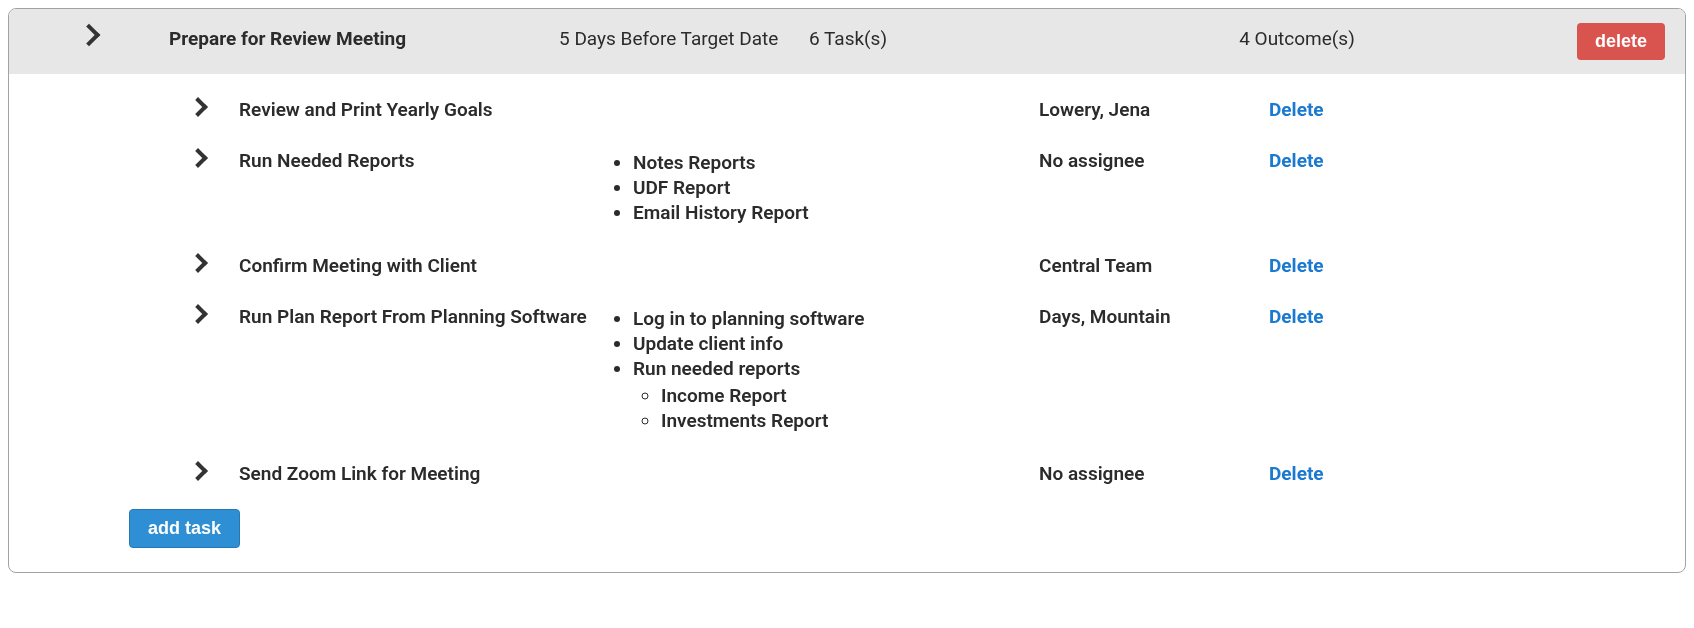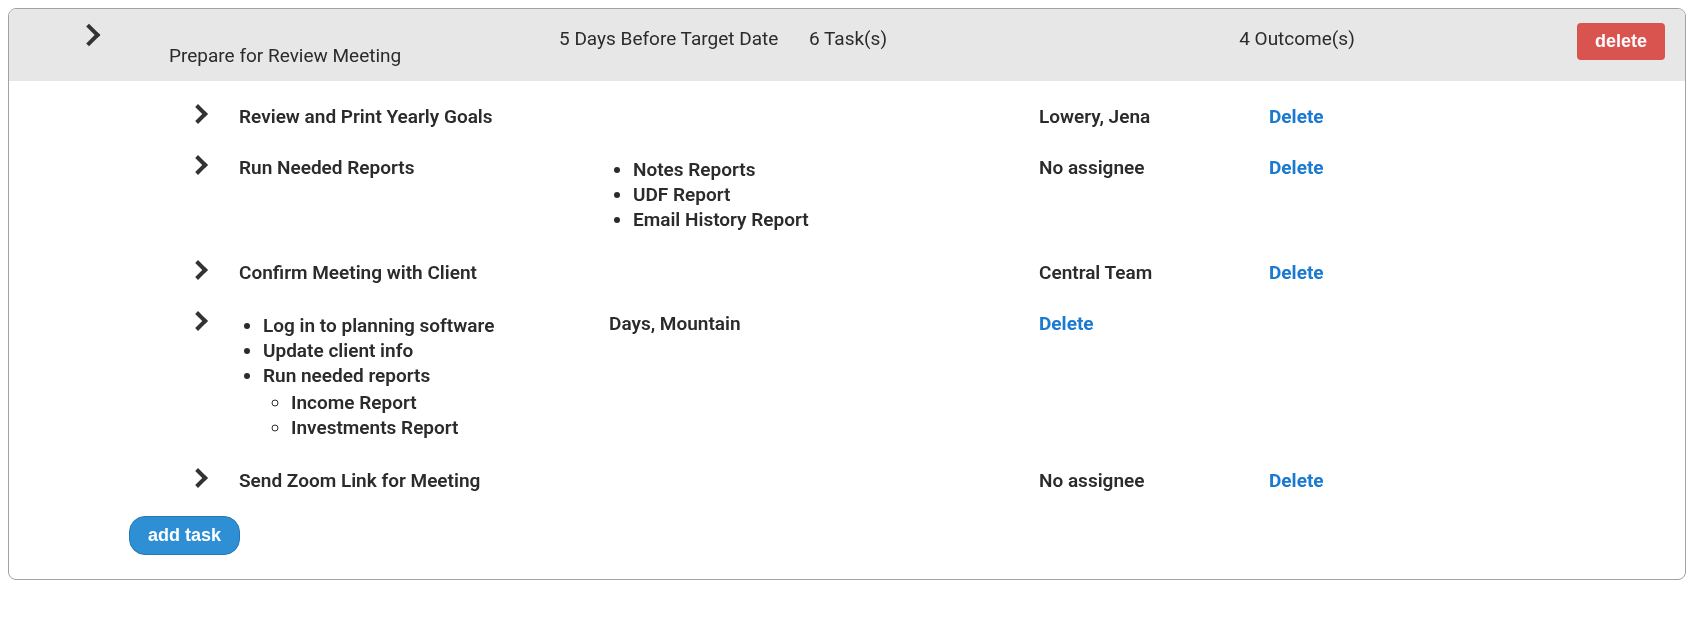--- a/index.html
+++ b/index.html
@@ -31,21 +31,21 @@
     padding-top: 4px;
   }
   .chevron {
     width: 16px;
     height: 16px;
     transform: rotate(-45deg);
     border-right: 4px solid #333;
     border-bottom: 4px solid #333;
     display: inline-block;
   }
-  .header-title { font-weight: 400; padding-top: 4px; margin-top: 17px; }
+  .header-title { font-weight: 700; padding-top: 4px; }
   .header-due { padding-top: 4px; padding-right: 20px; }
   .header-tasks { padding-top: 4px; }
   .header-outcomes { padding-top: 4px; text-align: center; }
   .header-delete-cell { display:flex; align-items:flex-start; justify-content:flex-end; }
   .btn-delete {
     background: #d9534f;
     color: #fff;
     border: none;
     border-radius: 4px;
     padding: 8px 18px;
@@ -86,21 +86,21 @@
     cursor: pointer;
     user-select: none;
   }
   .footer-row {
     padding: 10px 0 24px 120px;
   }
   .btn-add {
     background: #2f8fd5;
     color: #fff;
     border: 1px solid #2678b5;
-    border-radius: 16px;
+    border-radius: 4px;
     padding: 8px 18px;
     font-size: 18px;
     font-weight: 600;
     cursor: pointer;
   }
 </style>
 </head>
 <body>
 
 <div class="panel">
@@ -159,20 +159,21 @@
       <div class="task-assignee">Central Team</div>
       <div class="task-del-cell">
           <span class="link-delete">Delete</span>
         </div>
     </div>
 
     <div class="task-row">
       <div class="chev-cell">
           <span class="task-chevron"></span>
         </div>
+      <div class="task-name">Run Plan Report From Planning Software</div>
       <div class="task-steps">
         <ul>
           <li>Log in to planning software</li>
           <li>Update client info</li>
           <li>
             <span>Run needed reports</span>
             <ul>
               <li>Income Report</li>
               <li>Investments Report</li>
             </ul>

